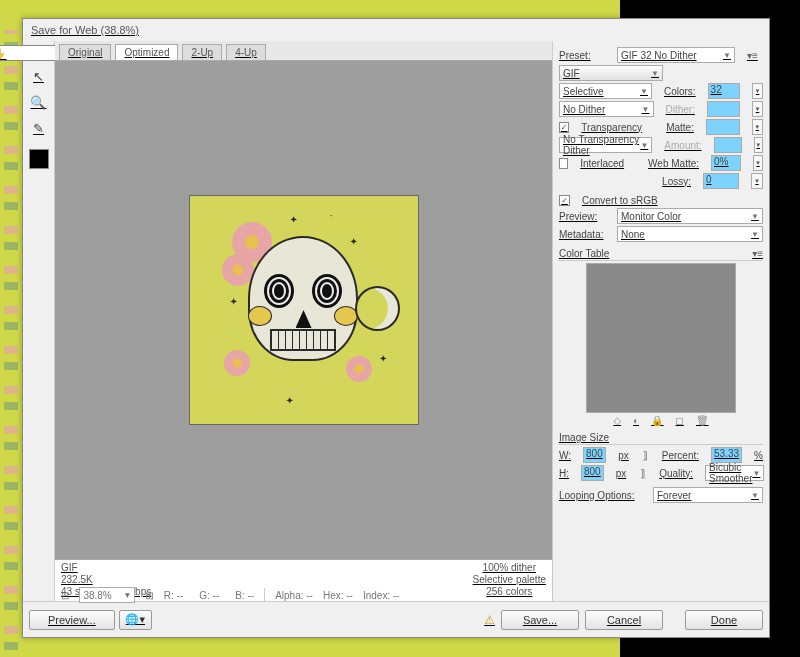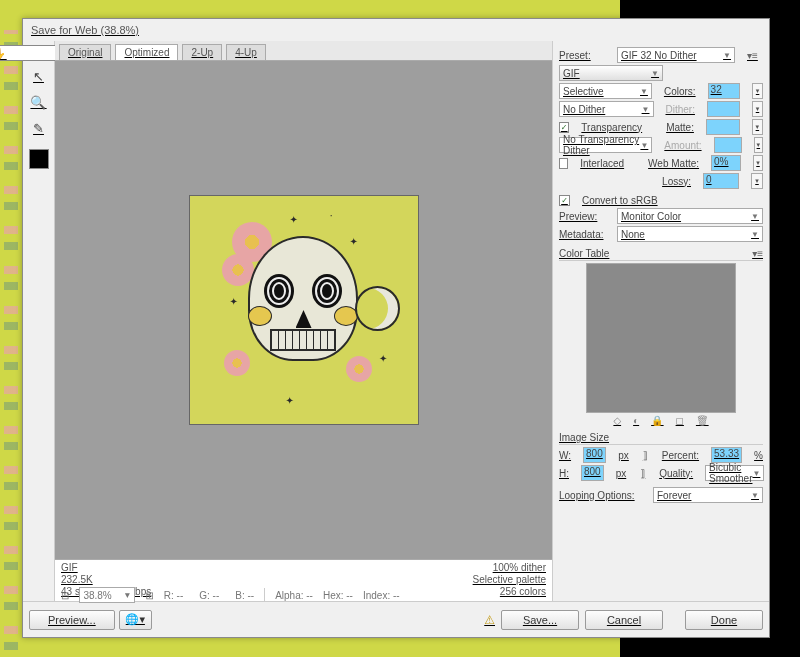--- a/index.html
+++ b/index.html
@@ -30,21 +30,21 @@
 .cheek.l{left:-2px;} .cheek.r{right:-2px;}
 .moon{position:absolute;right:18px;top:90px;width:45px;height:45px;border:2px solid #2a2a2a;border-radius:50%;background:#d3d65b;box-shadow:inset -10px 0 0 #e8e7dc;}
 .flower{position:absolute;width:32px;height:32px;border-radius:50%;background:radial-gradient(circle,#e8c050 0 25%,#e7a5a5 25% 100%);}
 .flower.f1{left:42px;top:26px;width:40px;height:40px;}
 .flower.f2{left:32px;top:58px;}
 .flower.f3{left:34px;bottom:48px;width:26px;height:26px;}
 .flower.f4{right:46px;bottom:42px;width:26px;height:26px;}
 .spark{position:absolute;color:#2a2a2a;font-size:10px;}
 .info { height: 42px; border-top:1px solid #aaa; background:#fff; font-size:10px; color:#555; padding:2px 6px; display:flex; justify-content:space-between; }
 .info .col{display:flex;flex-direction:column;gap:1px;}
-.info .col.r{text-align:right;}
+.info .col.r{text-align:right;align-items:center;}
 .panel { width: 216px; background:#f0f0f0; padding:4px 6px; font-size:10px; color:#444; overflow:hidden; }
 .row { display:flex; align-items:center; gap:12px; margin:2px 0; }
 .lbl { min-width:46px; text-align:left; }
 .rlbl { text-align:right; flex:0 0 auto; }
 .sel { border:1px solid #aaa; background:#fff; height:16px; padding:0 3px; display:flex; align-items:center; width:104px; cursor:pointer; justify-content:space-between; }
 .selgif { background: linear-gradient(#fff,#e0e0e0); width:104px; }
 .sel small{font-size:8px;color:#777;}
 .input { border:1px solid #aaa; background:#7dd3fc; height:16px; width:36px; padding:0 2px; display:flex; align-items:flex-start; }
 .drop { width:12px; height:16px; border:1px solid #aaa; background:#f7f7f7; display:flex; align-items:center; justify-content:center; font-size:7px; color:#555; cursor:pointer; }
 .chk { width:11px; height:11px; border:1px solid #888; background:#fff; display:inline-flex; align-items:center; justify-content:center; font-size:8px; color:#2a6b2a; }

